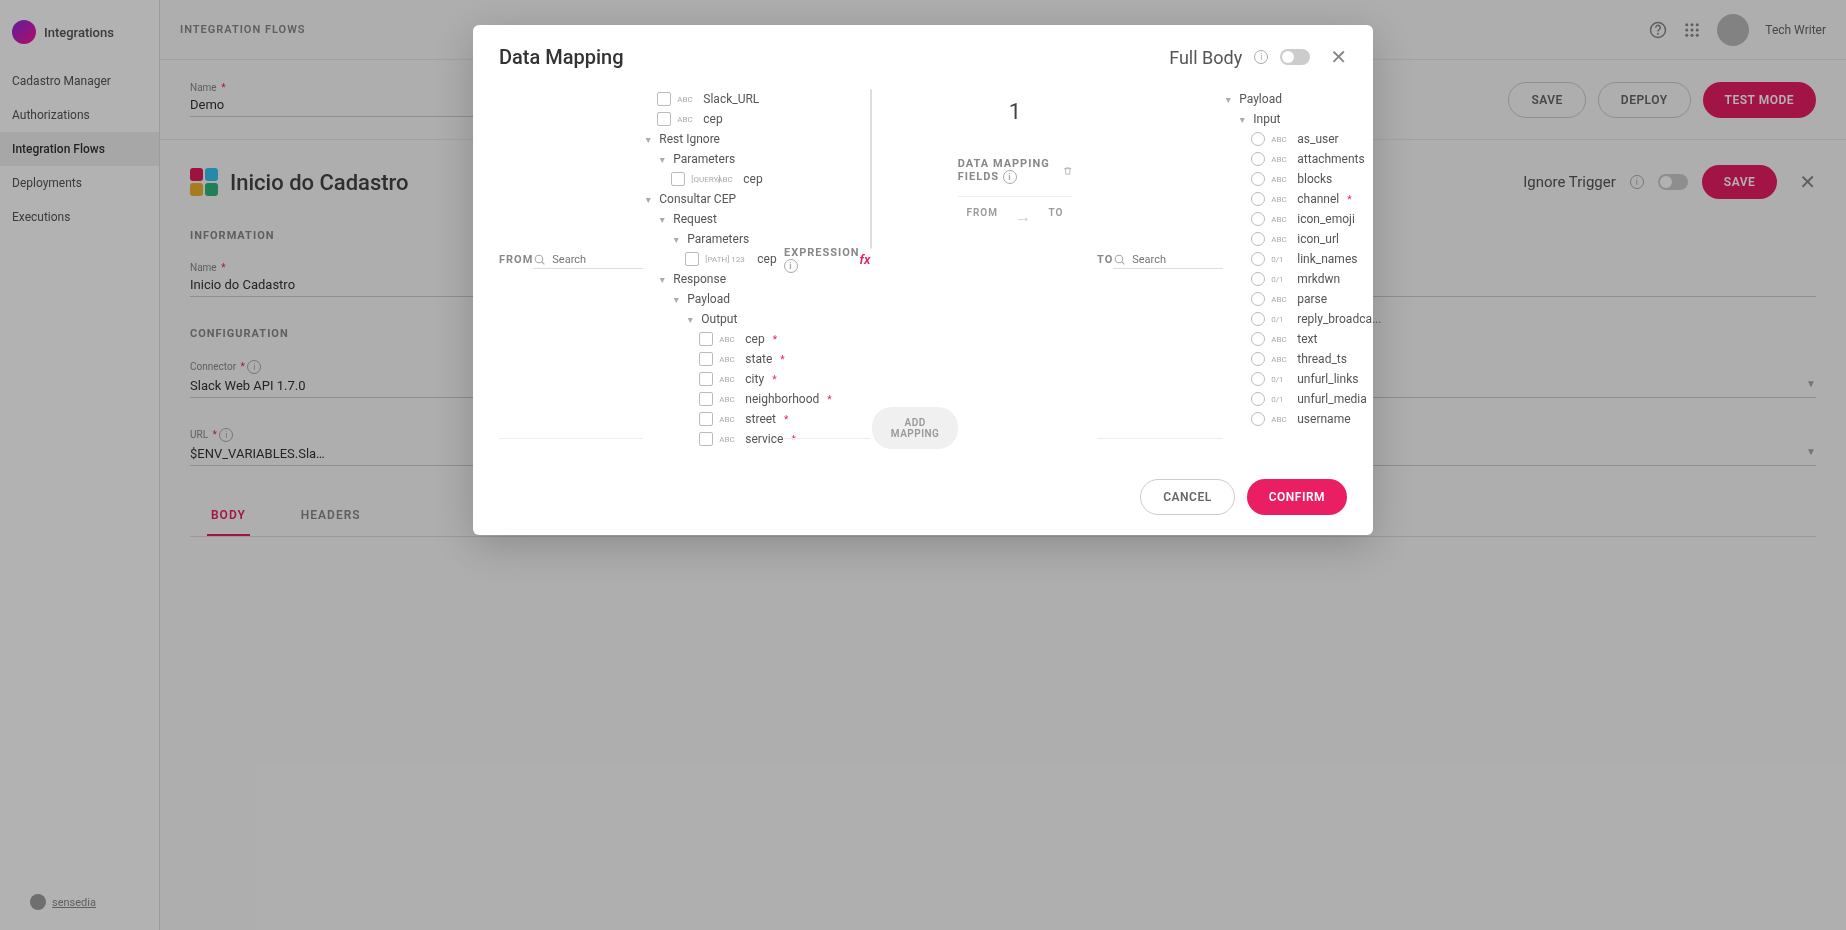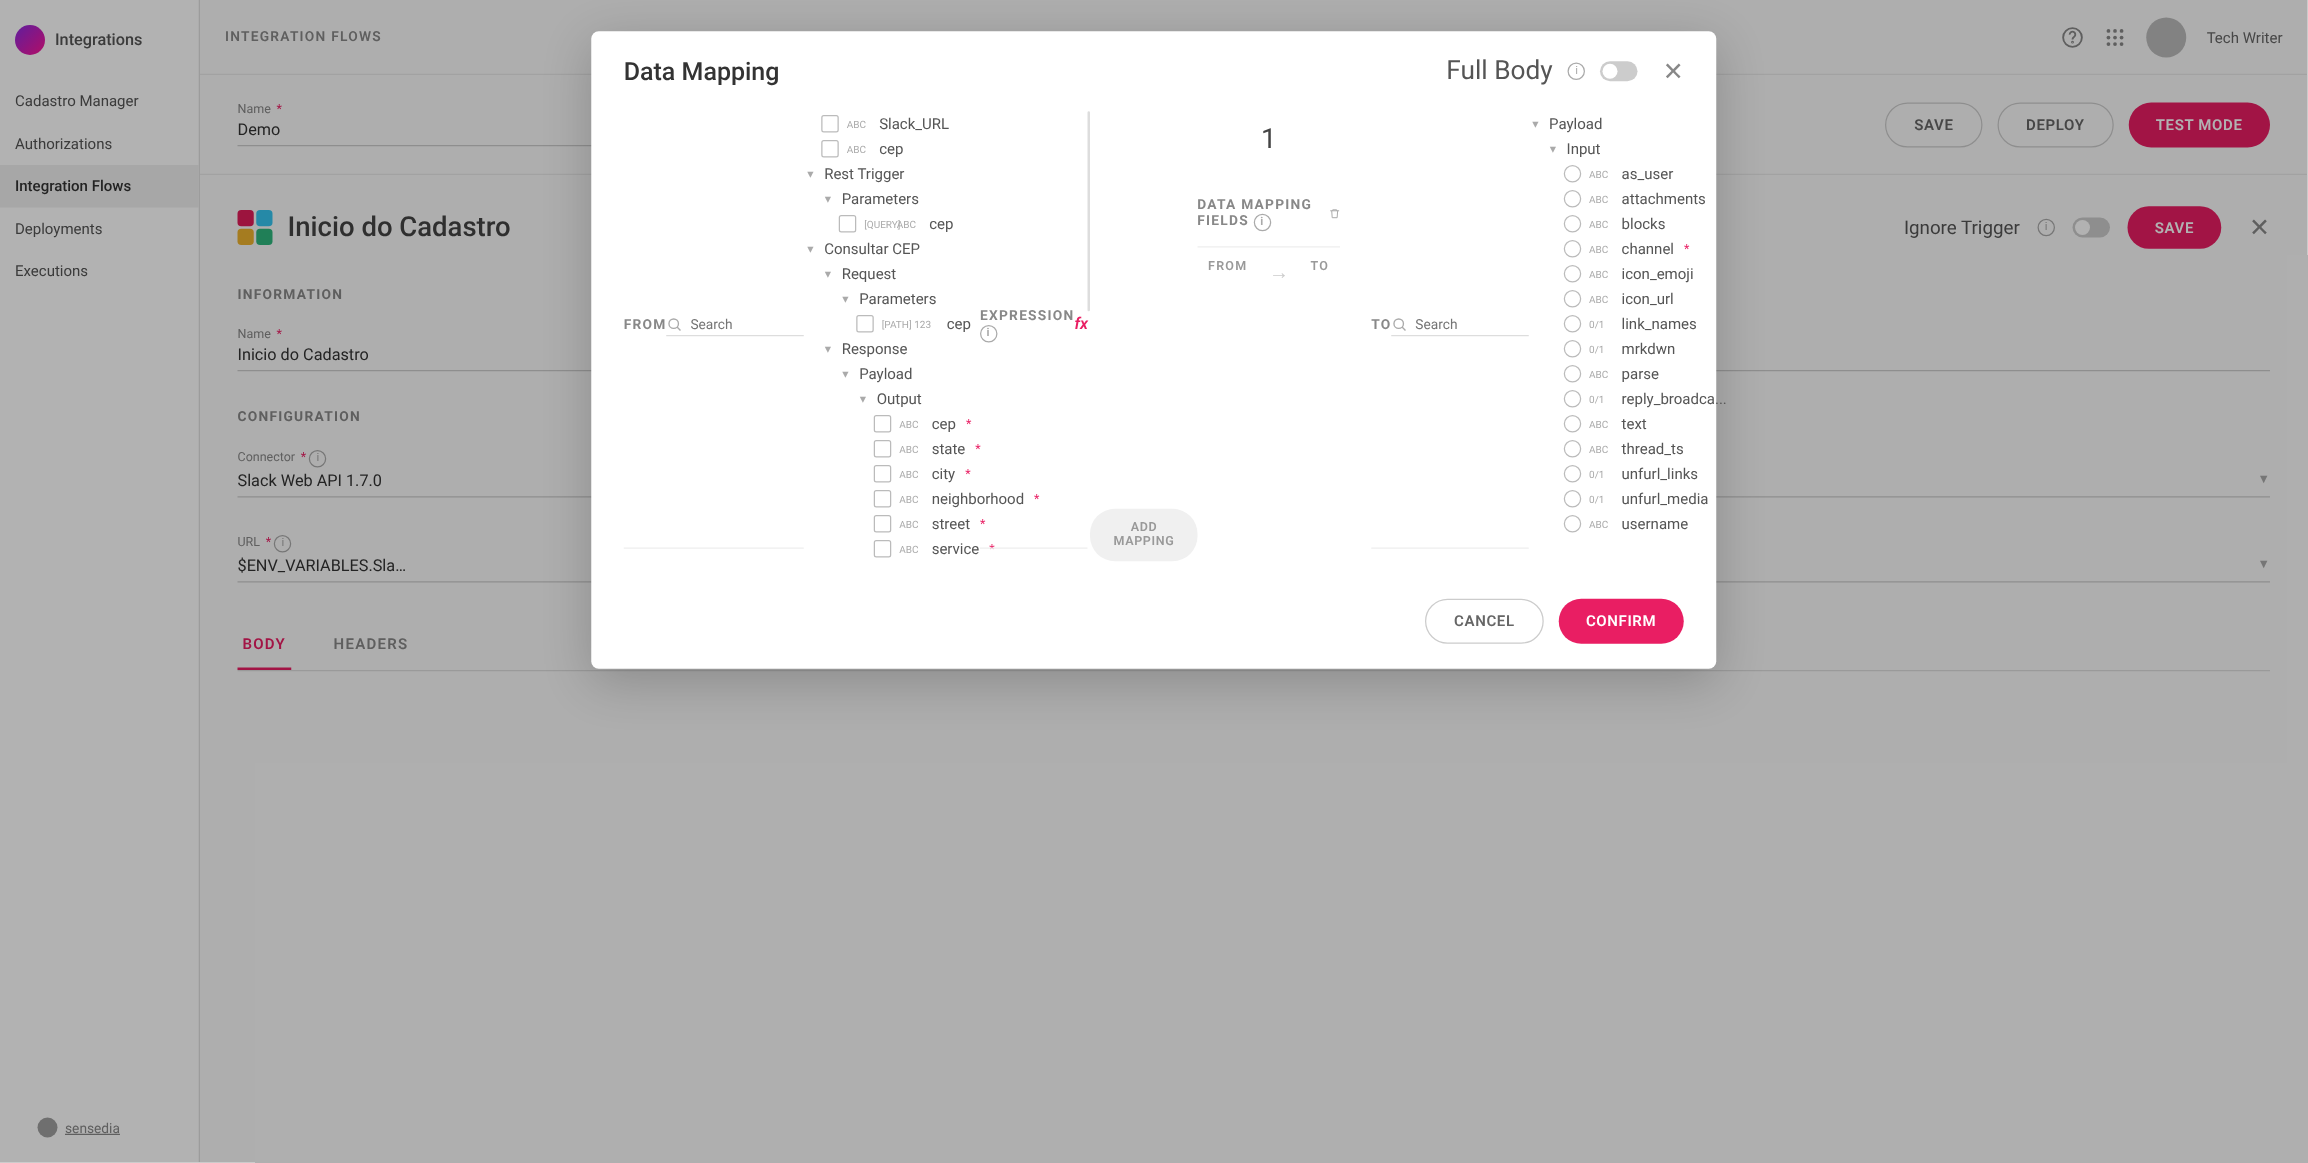--- a/index.html
+++ b/index.html
@@ -252,20 +252,21 @@
       border-bottom: 1px solid #ddd;
       margin-top: 20px;
     }
     .tab {
       padding: 12px 4px;
       font-size: 12px;
       font-weight: 600;
       letter-spacing: 1px;
       color: #888;
       cursor: pointer;
+      margin-left: 17px;
     }
     .tab.active {
       color: #e91e63;
       border-bottom: 2px solid #e91e63;
     }
     
     .modal-overlay {
       position: absolute;
       inset: 0;
       background: rgba(0,0,0,0.3);
@@ -292,21 +293,21 @@
       font-size: 20px;
       font-weight: 500;
       color: #333;
     }
     .modal-header-right {
       display: flex;
       align-items: center;
       gap: 12px;
     }
     .full-body-label {
-      font-size: 21px;
+      font-size: 18px;
       color: #555;
     }
     .modal-body {
       display: flex;
       padding: 0 26px 10px;
       gap: 0;
     }
     .column {
       display: flex;
     }
@@ -617,21 +618,21 @@
               <span class="type-badge">ABC</span>
               <span class="item-label">Slack_URL</span>
             </div>
           <div class="tree-item indent-1">
               <span class="checkbox"></span>
               <span class="type-badge">ABC</span>
               <span class="item-label">cep</span>
             </div>
           <div class="tree-item">
               <span class="chevron">▾</span>
-              <span class="item-label">Rest Trigger</span>
+              <span class="item-label">Rest Ignore</span>
             </div>
           <div class="tree-item indent-1">
               <span class="chevron">▾</span>
               <span class="item-label">Parameters</span>
             </div>
           <div class="tree-item indent-2">
               <span class="checkbox"></span>
               <span class="type-badge">[QUERY]</span>
               <span class="type-badge">ABC</span>
               <span class="item-label">cep</span>

